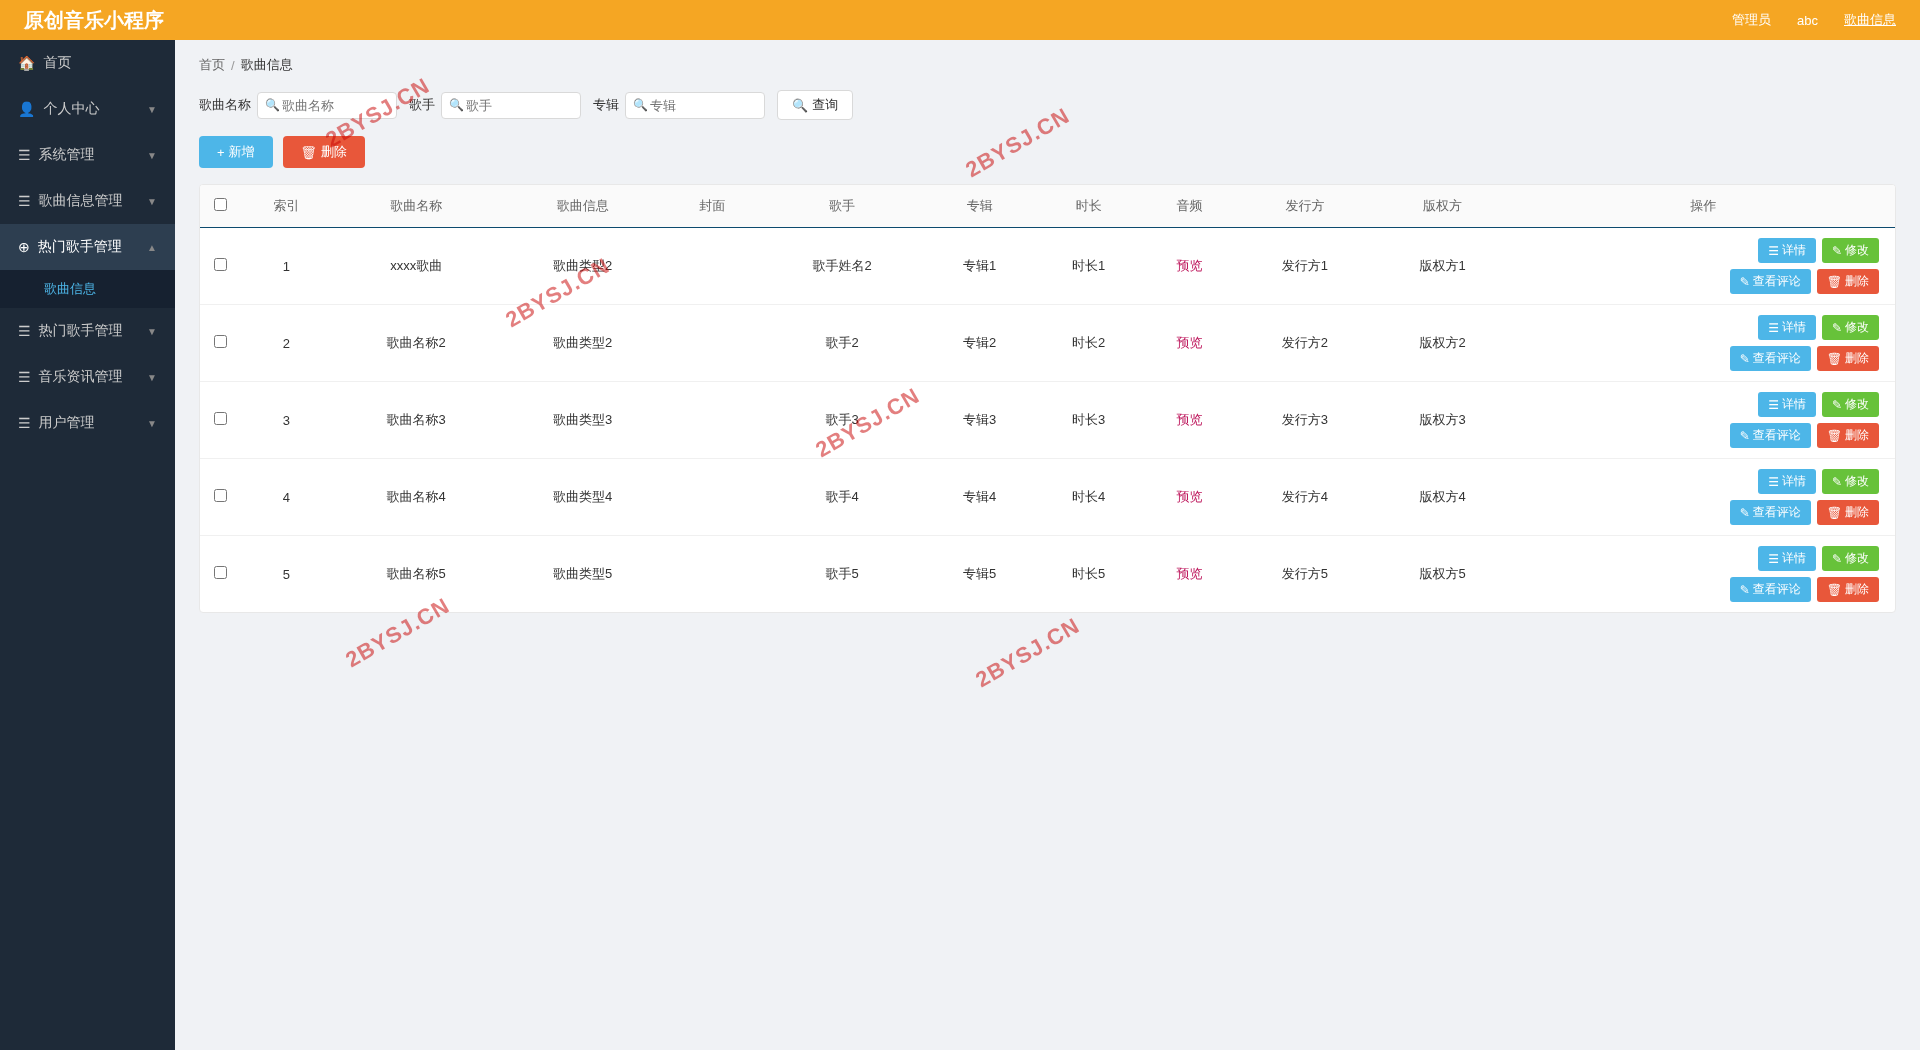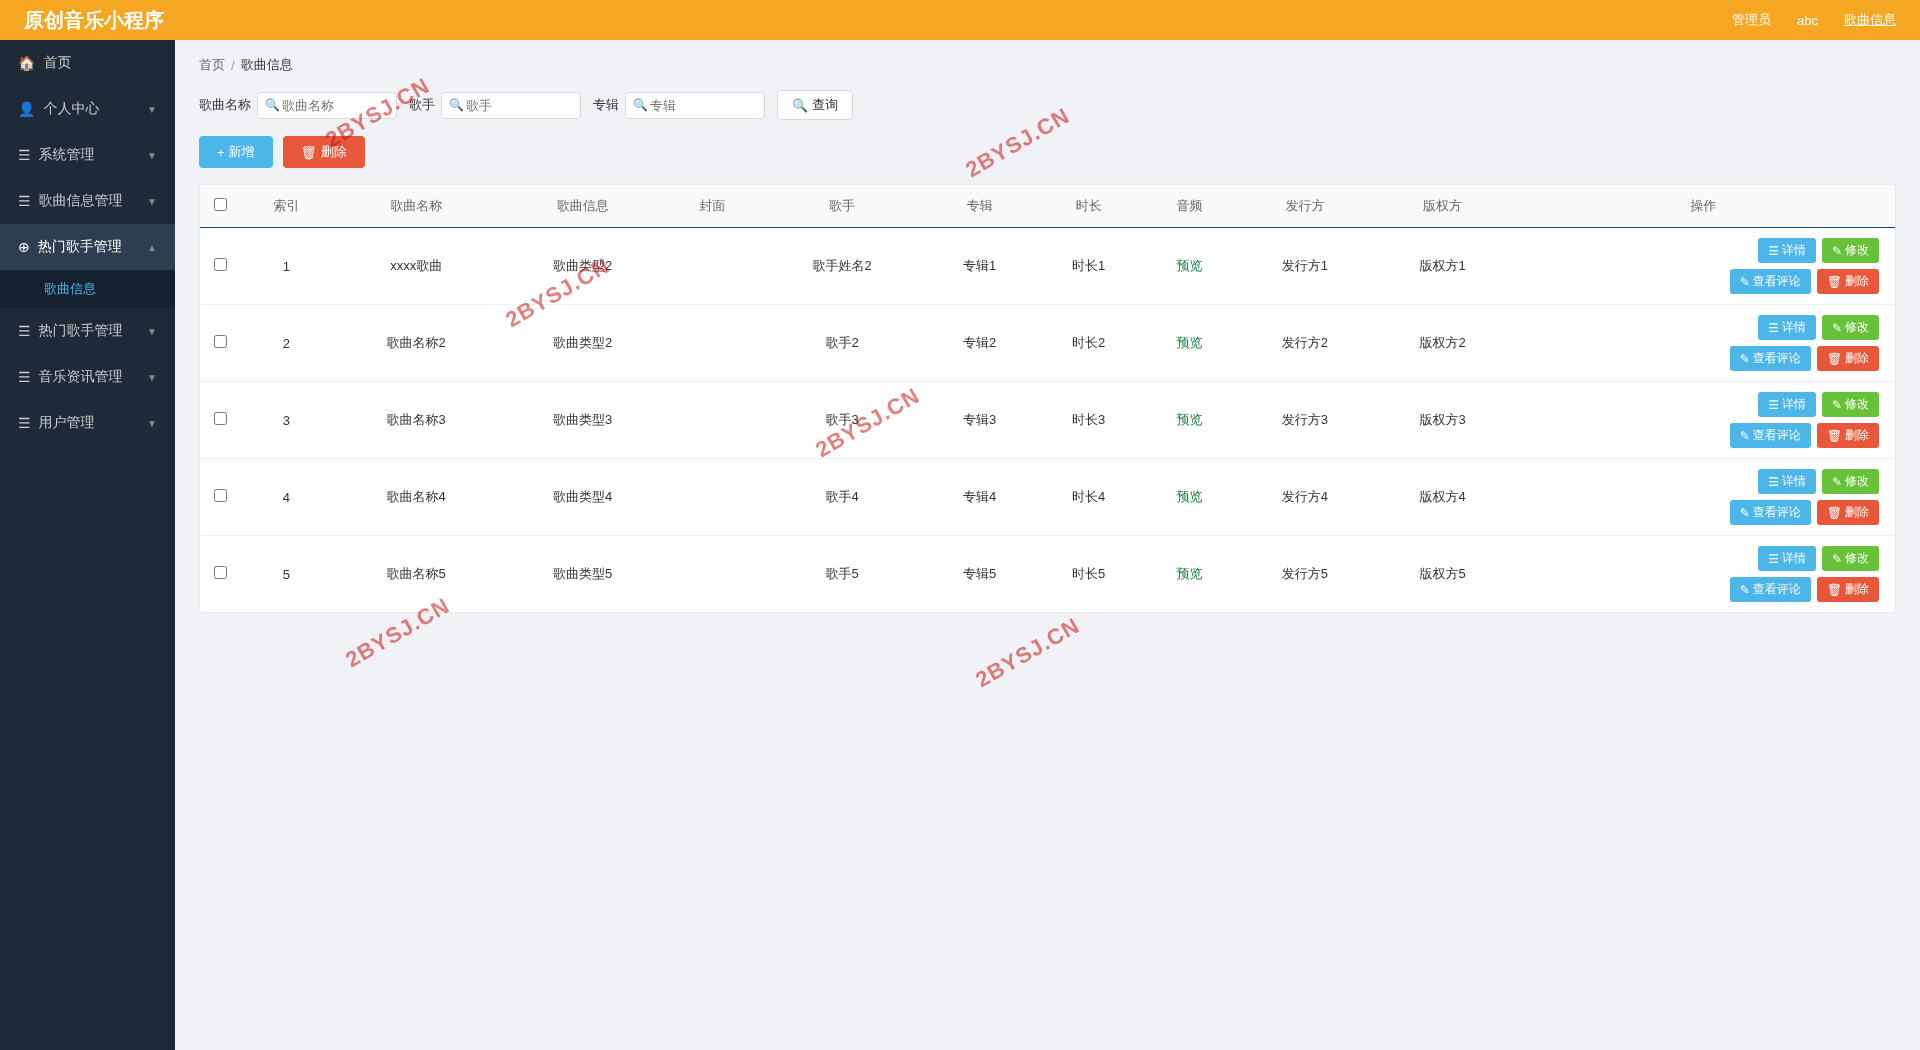--- a/index.html
+++ b/index.html
@@ -200,21 +200,21 @@
       font-size: 13px;
       text-align: center;
       border-bottom: 1px solid #f0f0f0;
       vertical-align: middle;
     }
     tr:last-child td { border-bottom: none; }
 
     .check-col { width: 40px; }
 
     .preview-link {
-      color: #15803d;
+      color: #be185d;
       cursor: pointer;
       font-size: 13px;
     }
 
     
     .action-cell {
       display: flex;
       flex-direction: column;
       gap: 6px;
       align-items: flex-end;

